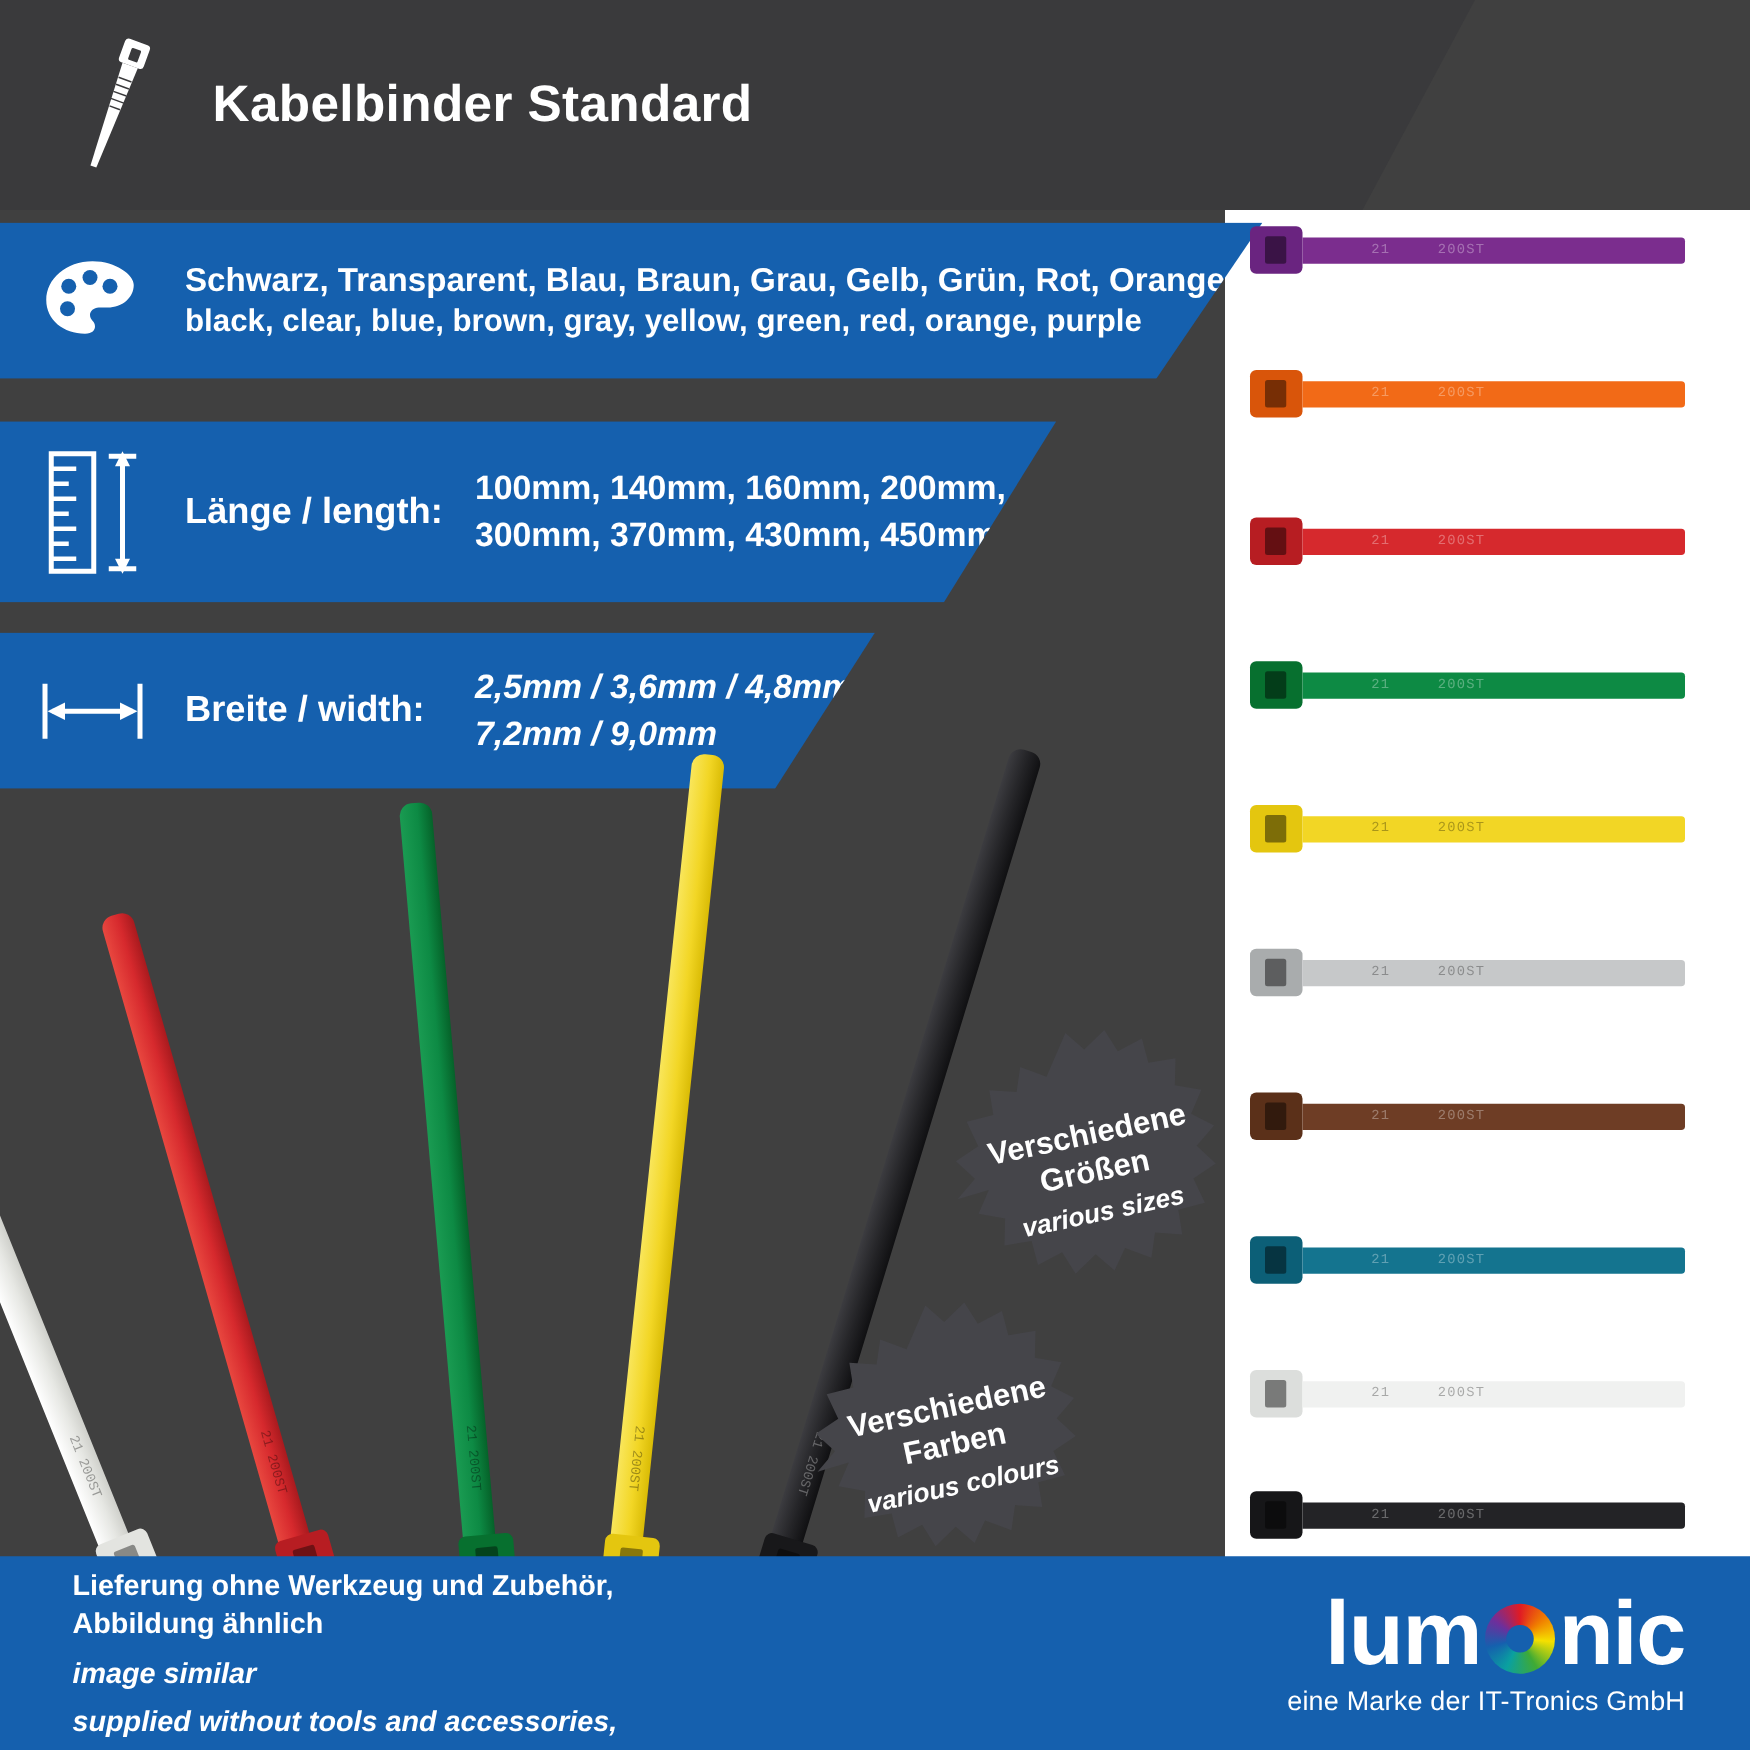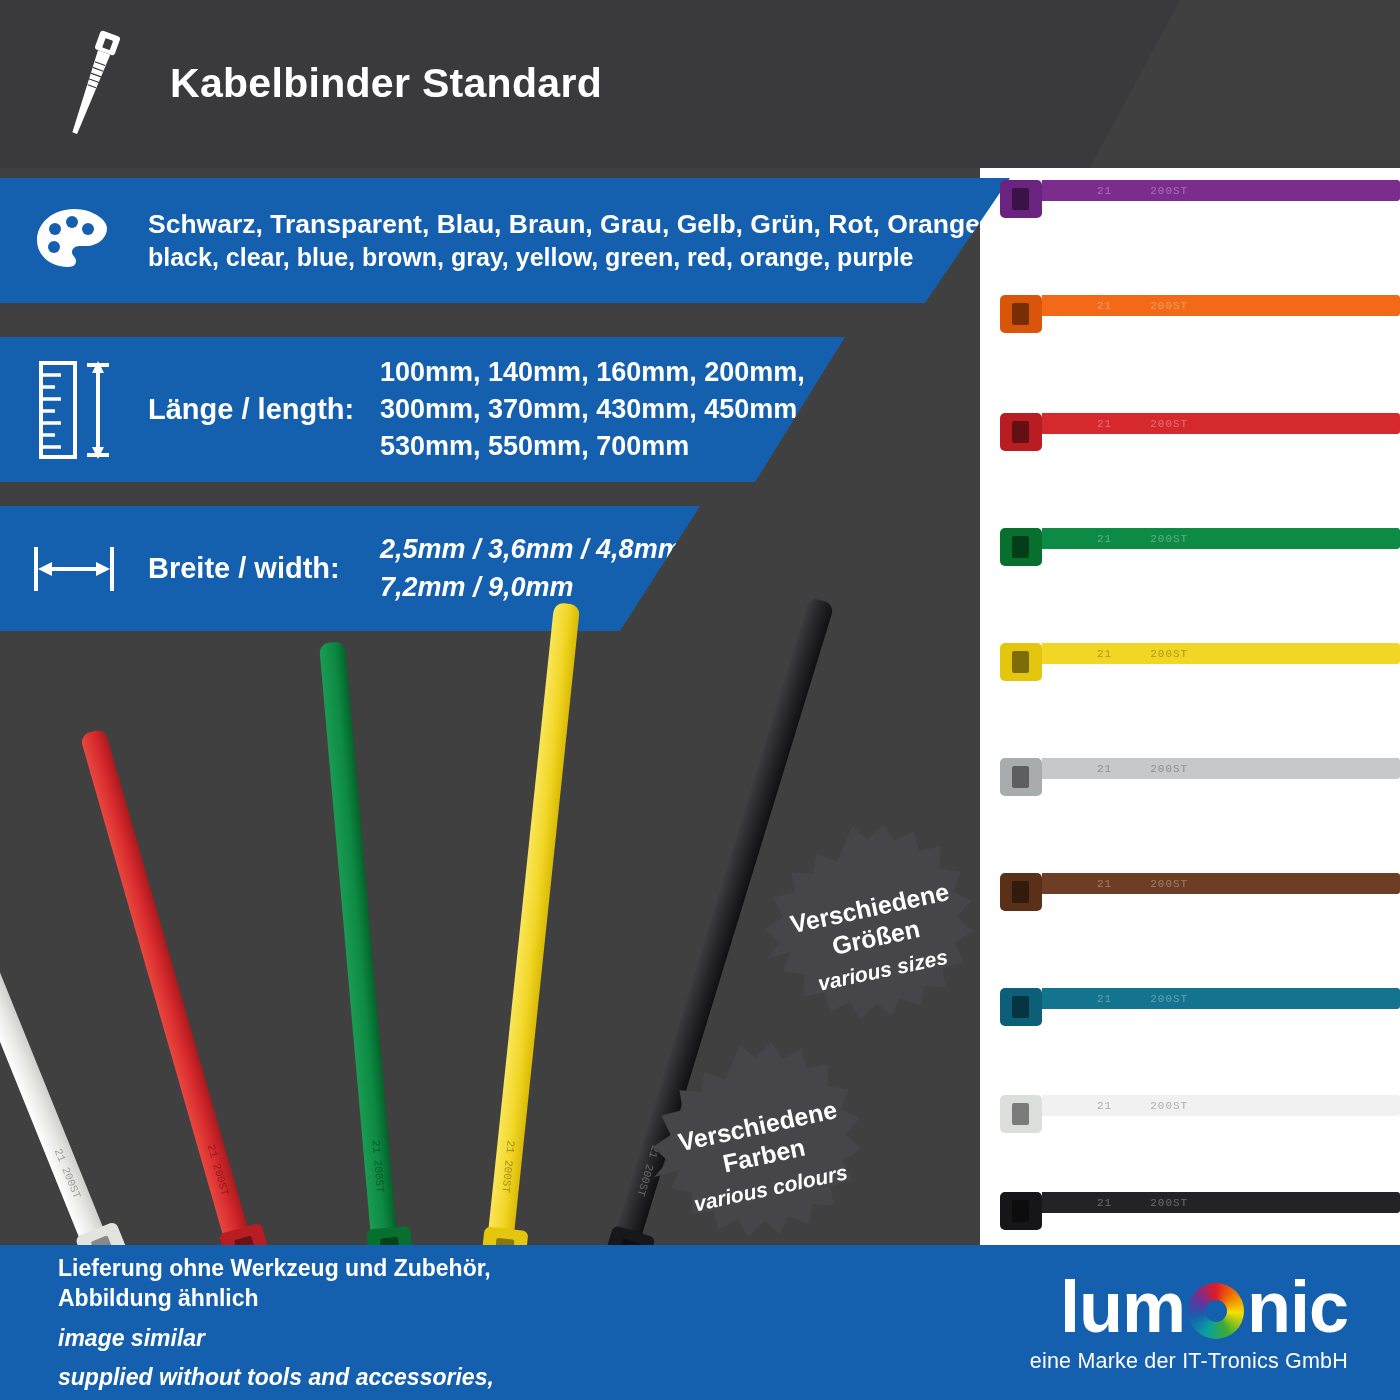--- a/index.html
+++ b/index.html
@@ -171,23 +171,24 @@
 
   
   .right-ties {
     position: absolute;
     left: 1000px; top: 170px;
     width: 400px; height: 1070px;
   }
   .tie-row {
     position: absolute;
     left: 0;
-    width: 400px;
+    width: 348px;
     height: 40px;
     display: flex;
+    align-items: center;
   }
   .tie-head {
     width: 42px; height: 38px;
     border-radius: 5px;
     position: relative;
     flex: 0 0 auto;
   }
   .tie-head::after {
     content: "";
     position: absolute;
@@ -361,21 +362,20 @@
         </g>
         <polygon points="67,6 61,18 73,18" fill="#ffffff"></polygon>
         <polygon points="67,104 61,92 73,92" fill="#ffffff"></polygon>
       </svg>
     </div>
     <div class="panel-body">
       <div class="label-big" style="width:232px;">Länge / length:</div>
       <div class="values-block">
         <div>100mm, 140mm, 160mm, 200mm,</div>
         <div>300mm, 370mm, 430mm, 450mm,</div>
-        <div>530mm, 550mm, 700mm</div>
       </div>
     </div>
   </div>
 
   <div class="panel panel-width">
     <div class="panel-icon">
       <svg width="100" height="60" viewBox="0 0 100 60">
         <g stroke="#ffffff" stroke-width="4">
           <line x1="12" y1="8" x2="12" y2="52"></line>
           <line x1="88" y1="8" x2="88" y2="52"></line>

